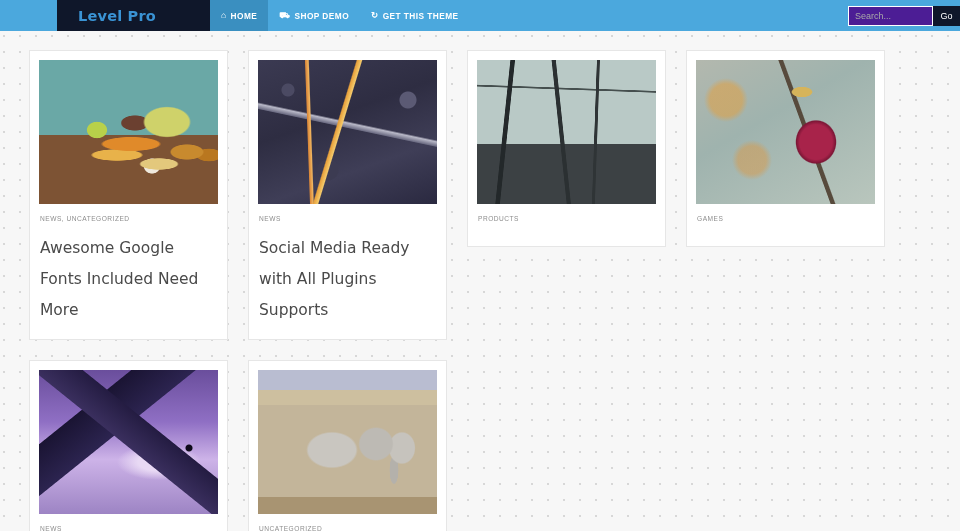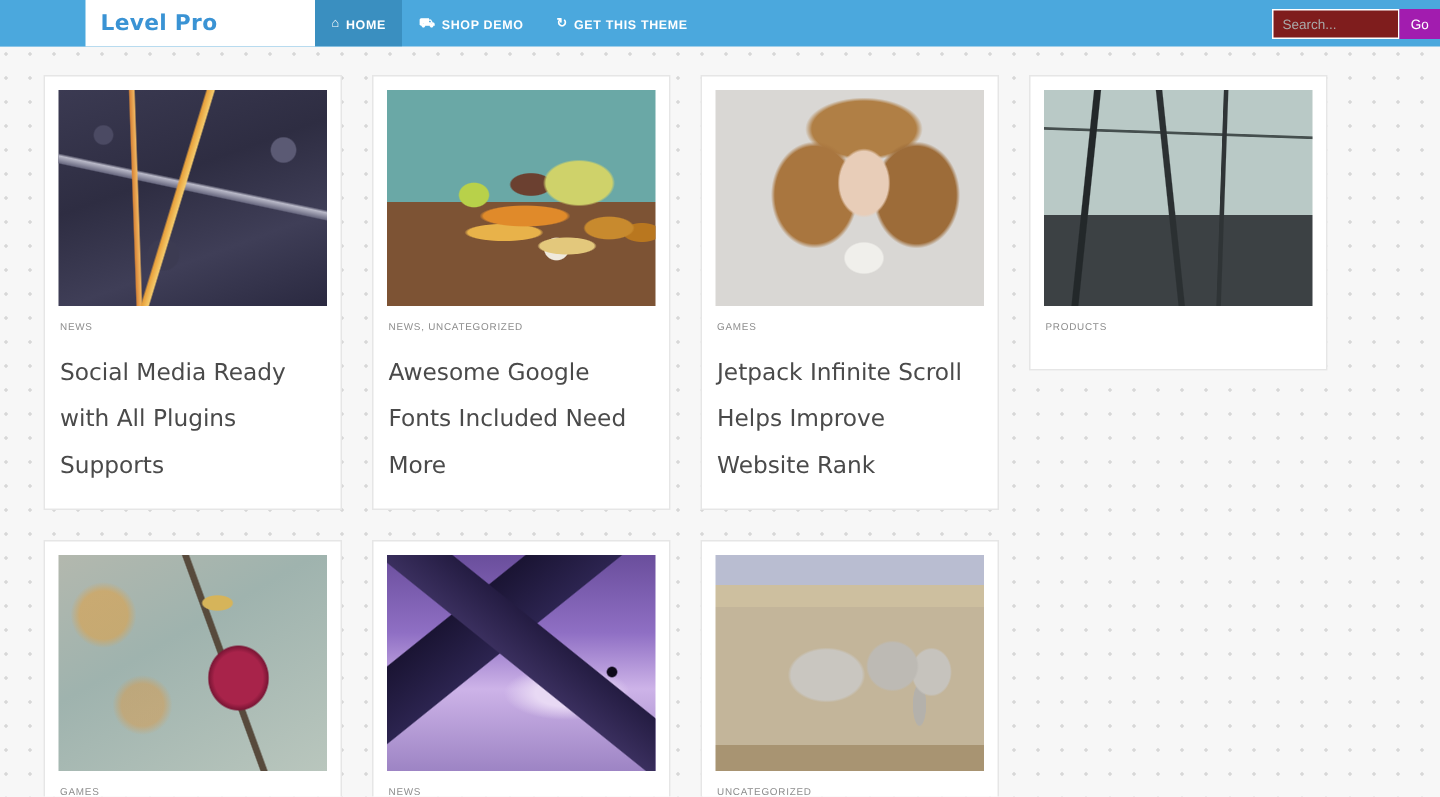--- a/index.html
+++ b/index.html
@@ -21,23 +21,23 @@
     position: relative;
     height: 31px;
     background: #4ba8dd;
     display: flex;
     align-items: stretch;
     overflow: hidden;
   }
   .logo-pad { width: 57px; flex: 0 0 57px; background: #4ba8dd; }
   .logo-box {
     width: 153px; flex: 0 0 153px;
-    background: #ffffff;
+    background: #0f172a;
     display: flex; align-items: center;
-    padding-left: 10px;
+    padding-left: 21px;
   }
   .logo-text {
     color: #3a93d4;
     font-size: 14.5px;
     font-weight: bold;
     letter-spacing: .2px;
     font-family: "DejaVu Sans", sans-serif;
   }
   .nav-wrap {
     flex: 1 1 auto;
@@ -71,32 +71,32 @@
   }
   .search-area {
     position: absolute;
     right: 0; top: 0; bottom: 0;
     display: flex; align-items: center;
     padding-right: 0px;
   }
   .search-input {
     width: 85px; height: 20px;
     border: 1px solid #ffffff;
-    background: #7f1d1d;
+    background: #4c1d95;
     font-size: 9px;
     color: #9b9b9b;
     padding: 0 6px;
     font-family: "Liberation Sans", sans-serif;
     outline: none;
   }
   .search-input::placeholder { color: #a9a9a9; }
   .search-go {
     height: 20px;
     min-width: 27px;
-    background: #a21caf;
+    background: #0f172a;
     color: #ffffff;
     border: none;
     font-size: 9px;
     cursor: pointer;
     font-family: "Liberation Sans", sans-serif;
   }
 
   
   .content {
     padding: 19px 29px 0 29px;
@@ -243,41 +243,34 @@
     <div class="search-area">
       <input class="search-input" type="text" placeholder="Search..." style="">
       <button class="search-go">Go</button>
     </div>
   </div>
 </div>
 
 <div class="content">
   <div class="grid" id="grid">
       <article class="card">
+        <div class="thumb t-veg"></div>
+        <div class="card-body">
+          <div class="cats">NEWS, UNCATEGORIZED</div>
+          <h2 class="card-title">Awesome Google Fonts Included Need More</h2>
+        </div>
+      </article>
+      <article class="card">
         <div class="thumb t-city"></div>
         <div class="card-body">
           <div class="cats">NEWS</div>
           <h2 class="card-title">Social Media Ready with All Plugins Supports</h2>
         </div>
       </article>
       <article class="card">
-        <div class="thumb t-veg"></div>
-        <div class="card-body">
-          <div class="cats">NEWS, UNCATEGORIZED</div>
-          <h2 class="card-title">Awesome Google Fonts Included Need More</h2>
-        </div>
-      </article>
-      <article class="card">
-        <div class="thumb t-portrait"></div>
-        <div class="card-body">
-          <div class="cats">GAMES</div>
-          <h2 class="card-title">Jetpack Infinite Scroll Helps Improve Website Rank</h2>
-        </div>
-      </article>
-      <article class="card">
         <div class="thumb t-rail"></div>
         <div class="card-body">
           <div class="cats">PRODUCTS</div>
         </div>
       </article>
       <article class="card">
         <div class="thumb t-apple"></div>
         <div class="card-body">
           <div class="cats">GAMES</div>
         </div>

